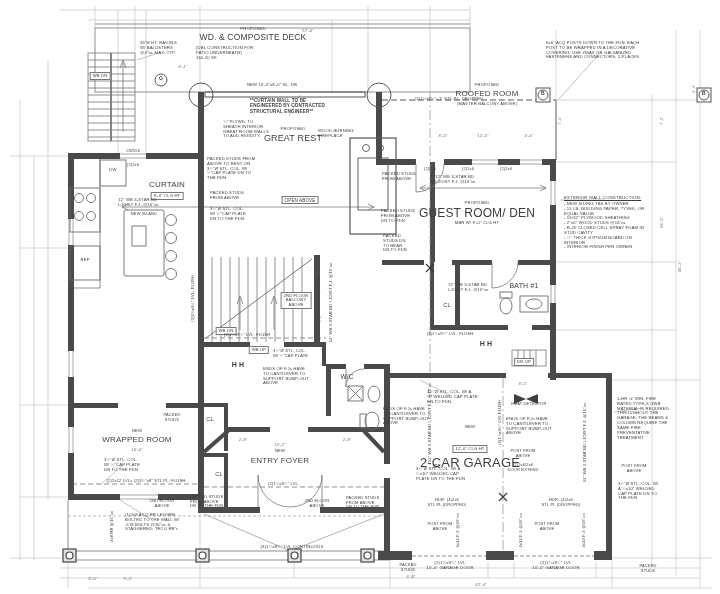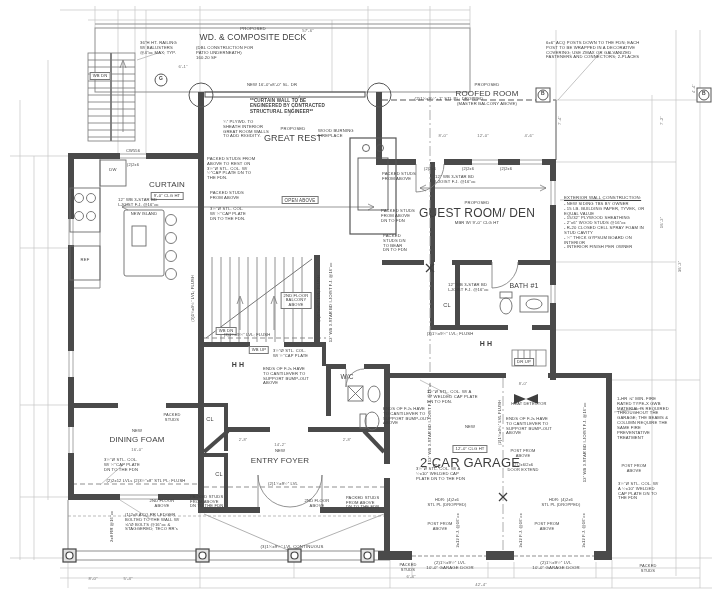--- a/index.html
+++ b/index.html
@@ -330,21 +330,21 @@
       <div class="lbl" style="left: 293px; top: 127px; font-size: 4.2px; transform: translateX(-50%);">PROPOSED</div>
       <div class="lbl" style="left: 293px; top: 133px; font-size: 9px; transform: translateX(-50%);">GREAT REST</div>
       <div class="lbl box" style="left: 300px; top: 196px; font-size: 4.5px; transform: translateX(-50%);">OPEN ABOVE</div>
       <div class="lbl" style="left: 167px; top: 180px; font-size: 8px; transform: translateX(-50%);">CURTAIN</div>
       <div class="lbl box" style="left: 167px; top: 192px; font-size: 4.2px; transform: translateX(-50%);">9'-0" CLG HT</div>
       <div class="lbl" style="left: 477px; top: 201px; font-size: 4.2px; transform: translateX(-50%);">PROPOSED</div>
       <div class="lbl" style="left: 477px; top: 207px; font-size: 12px; transform: translateX(-50%);">GUEST ROOM/ DEN</div>
       <div class="lbl" style="left: 477px; top: 221px; font-size: 4.2px; transform: translateX(-50%);">MBR W/ 9'-0" CLG HT</div>
       <div class="lbl" style="left: 524px; top: 282px; font-size: 7px; transform: translateX(-50%);">BATH #1</div>
       <div class="lbl" style="left: 137px; top: 429px; font-size: 4.2px; transform: translateX(-50%);">NEW</div>
-      <div class="lbl" style="left: 137px; top: 435px; font-size: 8px; transform: translateX(-50%);">DINING FOAM</div>
+      <div class="lbl" style="left: 137px; top: 435px; font-size: 8px; transform: translateX(-50%);">WRAPPED ROOM</div>
       <div class="lbl dim" style="left: 137px; top: 448px; font-size: 4.2px; transform: translateX(-50%);">16'-0"</div>
       <div class="lbl dim" style="left: 280px; top: 443px; font-size: 4.2px; transform: translateX(-50%);">14'-2"</div>
       <div class="lbl" style="left: 280px; top: 449px; font-size: 4.2px; transform: translateX(-50%);">NEW</div>
       <div class="lbl" style="left: 280px; top: 456px; font-size: 8px; transform: translateX(-50%);">ENTRY FOYER</div>
       <div class="lbl" style="left: 470px; top: 425px; font-size: 4.2px; transform: translateX(-50%);">NEW</div>
       <div class="lbl" style="left: 470px; top: 456px; font-size: 13px; transform: translateX(-50%);">2-CAR GARAGE</div>
       <div class="lbl box" style="left: 470px; top: 445px; font-size: 4.2px; transform: translateX(-50%);">12'-0" CLG HT</div>
       <div class="lbl" style="left: 347px; top: 373px; font-size: 6.5px; transform: translateX(-50%);">W/C</div>
       <div class="lbl" style="left: 210px; top: 416px; font-size: 5.5px; transform: translateX(-50%);">CL</div>
       <div class="lbl" style="left: 219px; top: 471px; font-size: 5.5px; transform: translateX(-50%);">CL</div>

